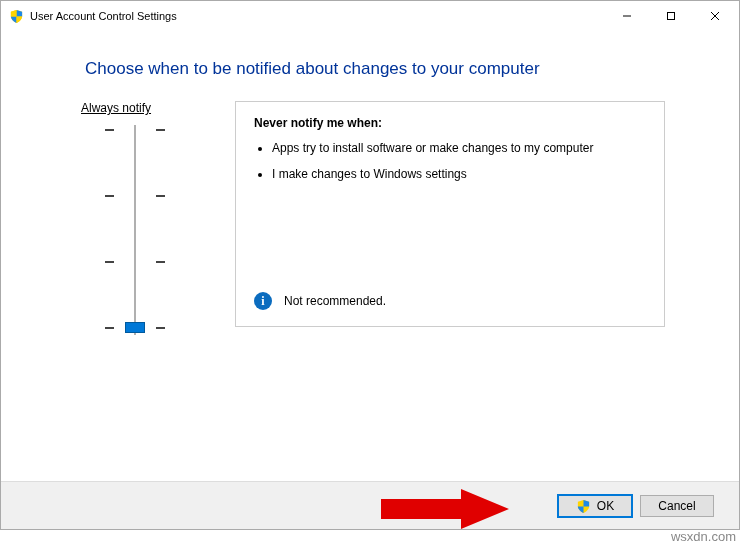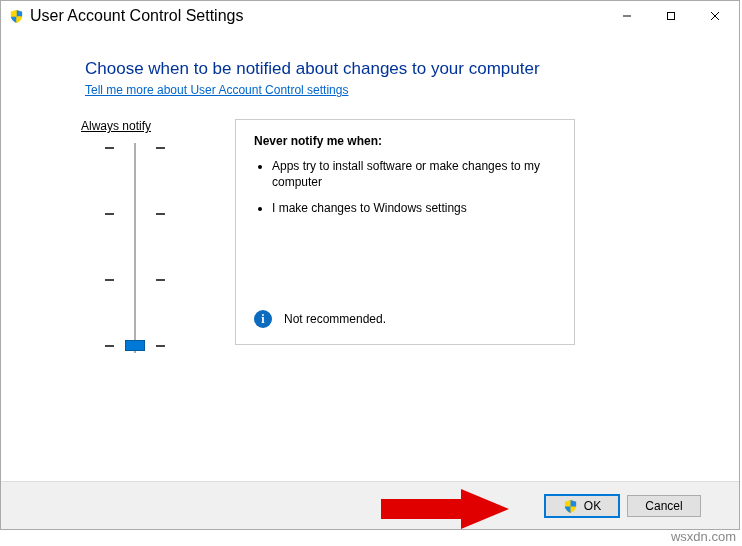--- a/index.html
+++ b/index.html
@@ -19,21 +19,21 @@
     width: 740px;
     height: 530px;
     position: relative;
     background: #fff;
   }
   .titlebar {
     height: 30px;
     display: flex;
     align-items: center;
     padding: 0 2px 0 8px;
-    font-size: 16px;
+    font-size: 11px;
   }
   .shield-icon {
     width: 15px; height: 15px;
     margin-right: 6px;
     display: inline-block;
   }
   .shield-icon svg { width: 15px; height: 15px; display: block; }
   .title-text { flex: 0 0 auto; }
   .titlebar-spacer { flex: 1; }
   .winbtn {
@@ -122,21 +122,21 @@
     border: 4px solid #e00000;
     pointer-events: none;
   }
   .never-label {
     position: absolute;
     top: 58px; left: 26px;
     font-size: 12px;
   }
   .desc-panel {
     border: 1px solid #ccc;
-    width: 340px;
+    width: 430px;
     height: 226px;
     padding: 14px 18px;
     position: relative;
   }
   .desc-title {
     font-weight: 600;
     font-size: 12px;
     margin-bottom: 10px;
   }
   .desc-panel ul {
@@ -167,21 +167,21 @@
   }
   .bottom-bar {
     position: absolute;
     left: 0; right: 0; bottom: 0;
     height: 48px;
     border-top: 1px solid #ddd;
     background: #f0f0f0;
     display: flex;
     align-items: center;
     justify-content: flex-end;
-    padding-right: 38px;
+    padding-right: 25px;
     gap: 8px;
   }
   .btn {
     min-width: 74px;
     height: 22px;
     background: #e1e1e1;
     border: 1px solid #adadad;
     font-size: 12px;
     display: inline-flex;
     align-items: center;
@@ -238,21 +238,20 @@
     <div class="winbtn">
       <svg viewBox="0 0 10 10">
           <line x1="1" y1="1" x2="9" y2="9" stroke="#000" stroke-width="1"></line>
           <line x1="9" y1="1" x2="1" y2="9" stroke="#000" stroke-width="1"></line>
         </svg>
     </div>
   </div>
 
   <div class="content">
     <div class="heading">Choose when to be notified about changes to your computer</div>
-    <a class="link">Tell me more about User Account Control settings</a>
 
     <div class="main-area">
       <div class="slider-col">
         <div class="slider-label-top">Always notify</div>
         <div class="slider-wrap">
           <div class="slider-track"></div>
           <div class="slider-tick" style="top:4px">
               <span></span>
               <span></span>
             </div>

